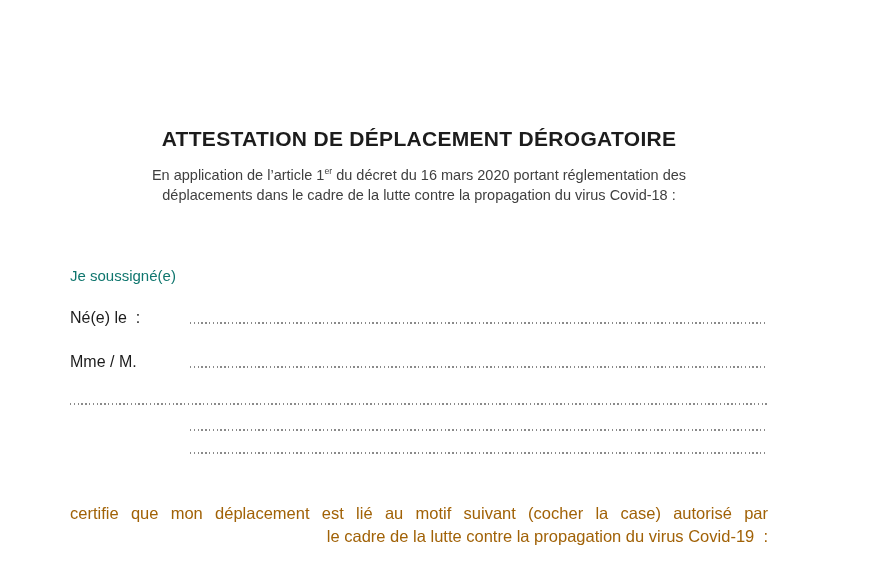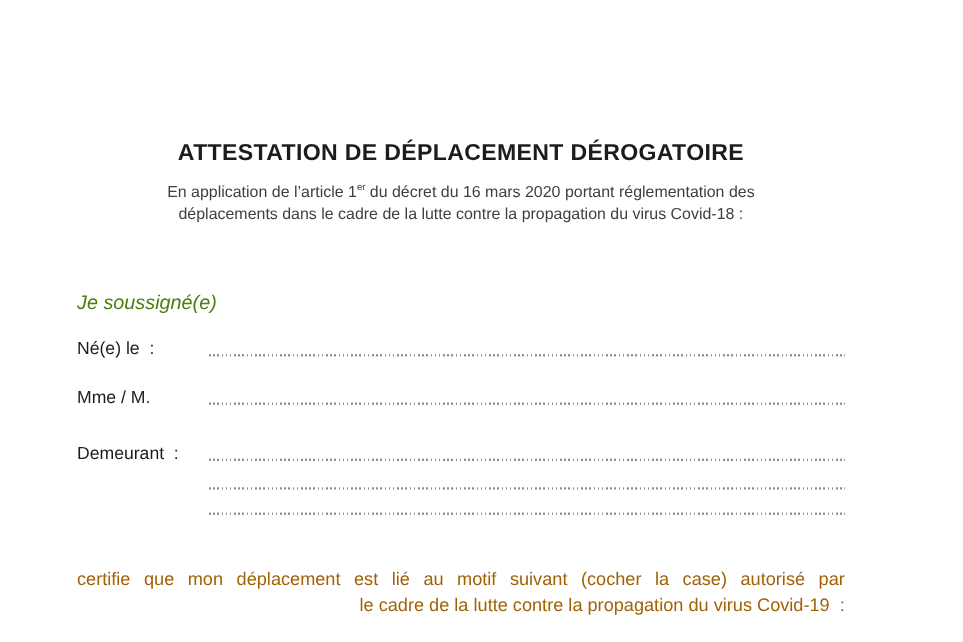--- a/index.html
+++ b/index.html
@@ -36,24 +36,23 @@
     color: #3f3f3f;
   }
   .subtitle-line { text-align: center; }
   sup {
     font-size: 60%;
     line-height: 0;
     vertical-align: super;
   }
   .intro {
     margin: 61px 0 0 0;
-    font-size: 18px;
+    font-size: 15px;
     line-height: 19px;
-    color: #4d7c0f;
-    font-style: italic;
+    color: #0f766e;
   }
   .field-row {
     display: flex;
     align-items: flex-end;
   }
   .field-label {
     flex: 0 0 120px;
     font-size: 16px;
     line-height: 19px;
     white-space: pre;
@@ -107,21 +106,20 @@
     <span class="field-label">Né(e) le &nbsp;:</span>
     <span class="dotline"></span>
   </div>
 
   <div class="field-row row-name">
     <span class="field-label">Mme / M.</span>
     <span class="dotline"></span>
   </div>
 
   <div class="field-row row-address">
-    <span class="field-label">Demeurant &nbsp;:</span>
     <span class="dotline"></span>
   </div>
   <div class="extra-line"></div>
   <div class="extra-line"></div>
 
   <div class="certify">
     <div class="certify-line-justified">certifie que mon déplacement est lié au motif suivant (cocher la case) autorisé par</div>
     <div class="certify-line-last">le cadre de la lutte contre la propagation du virus Covid-19 &nbsp;:</div>
   </div>
 

